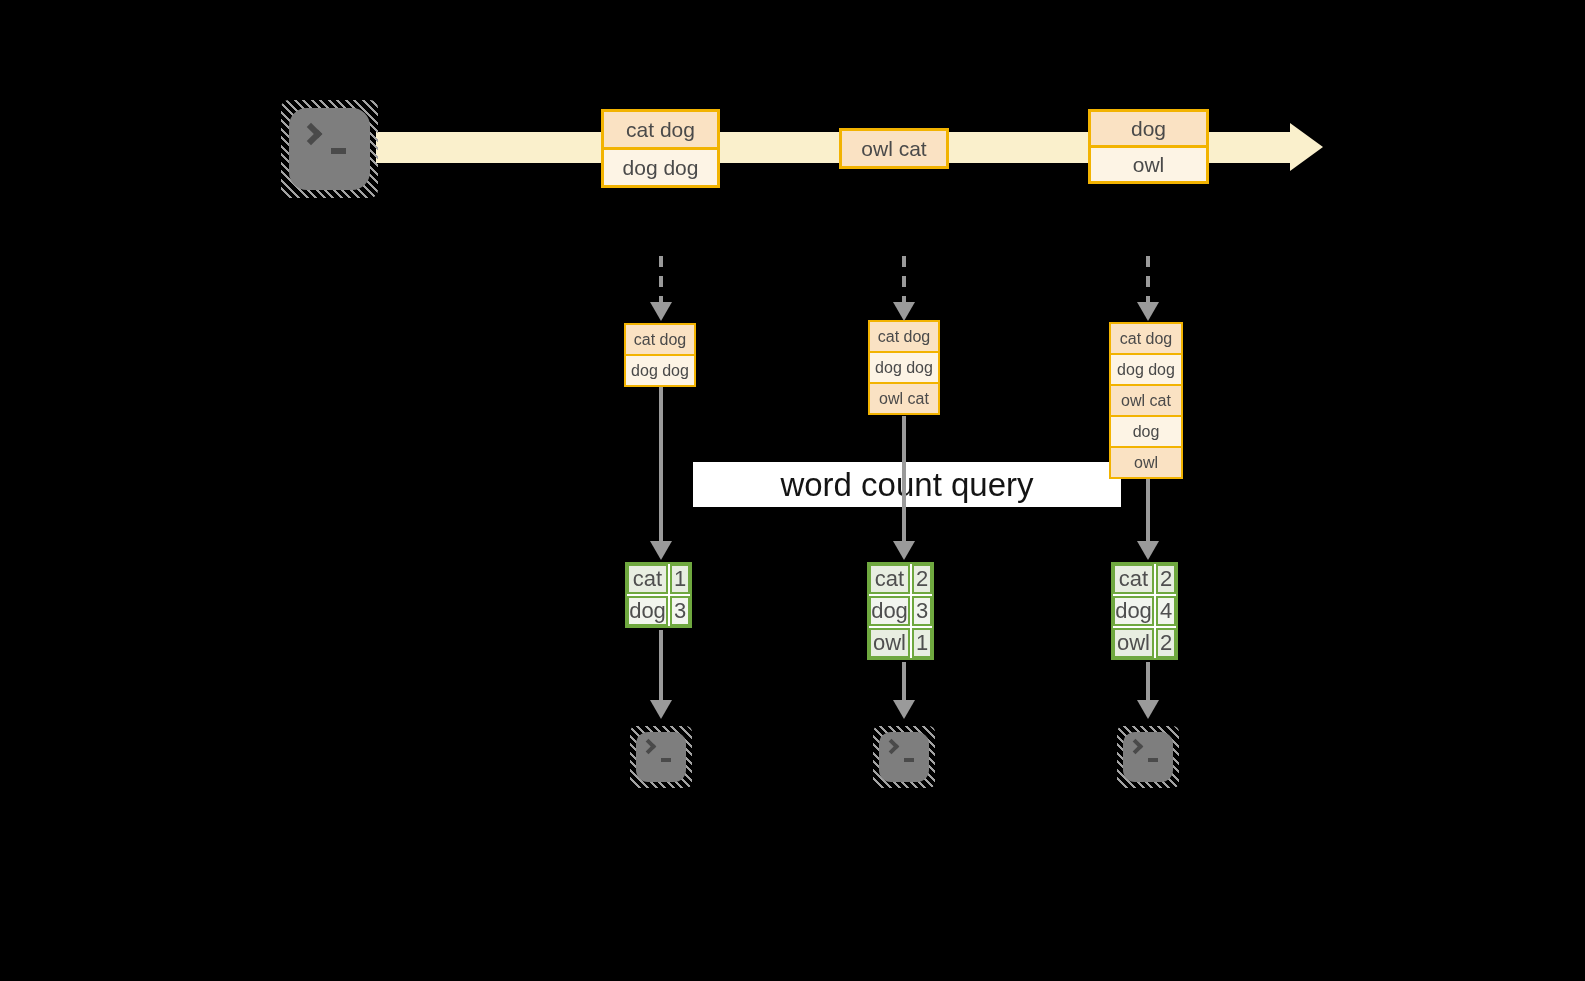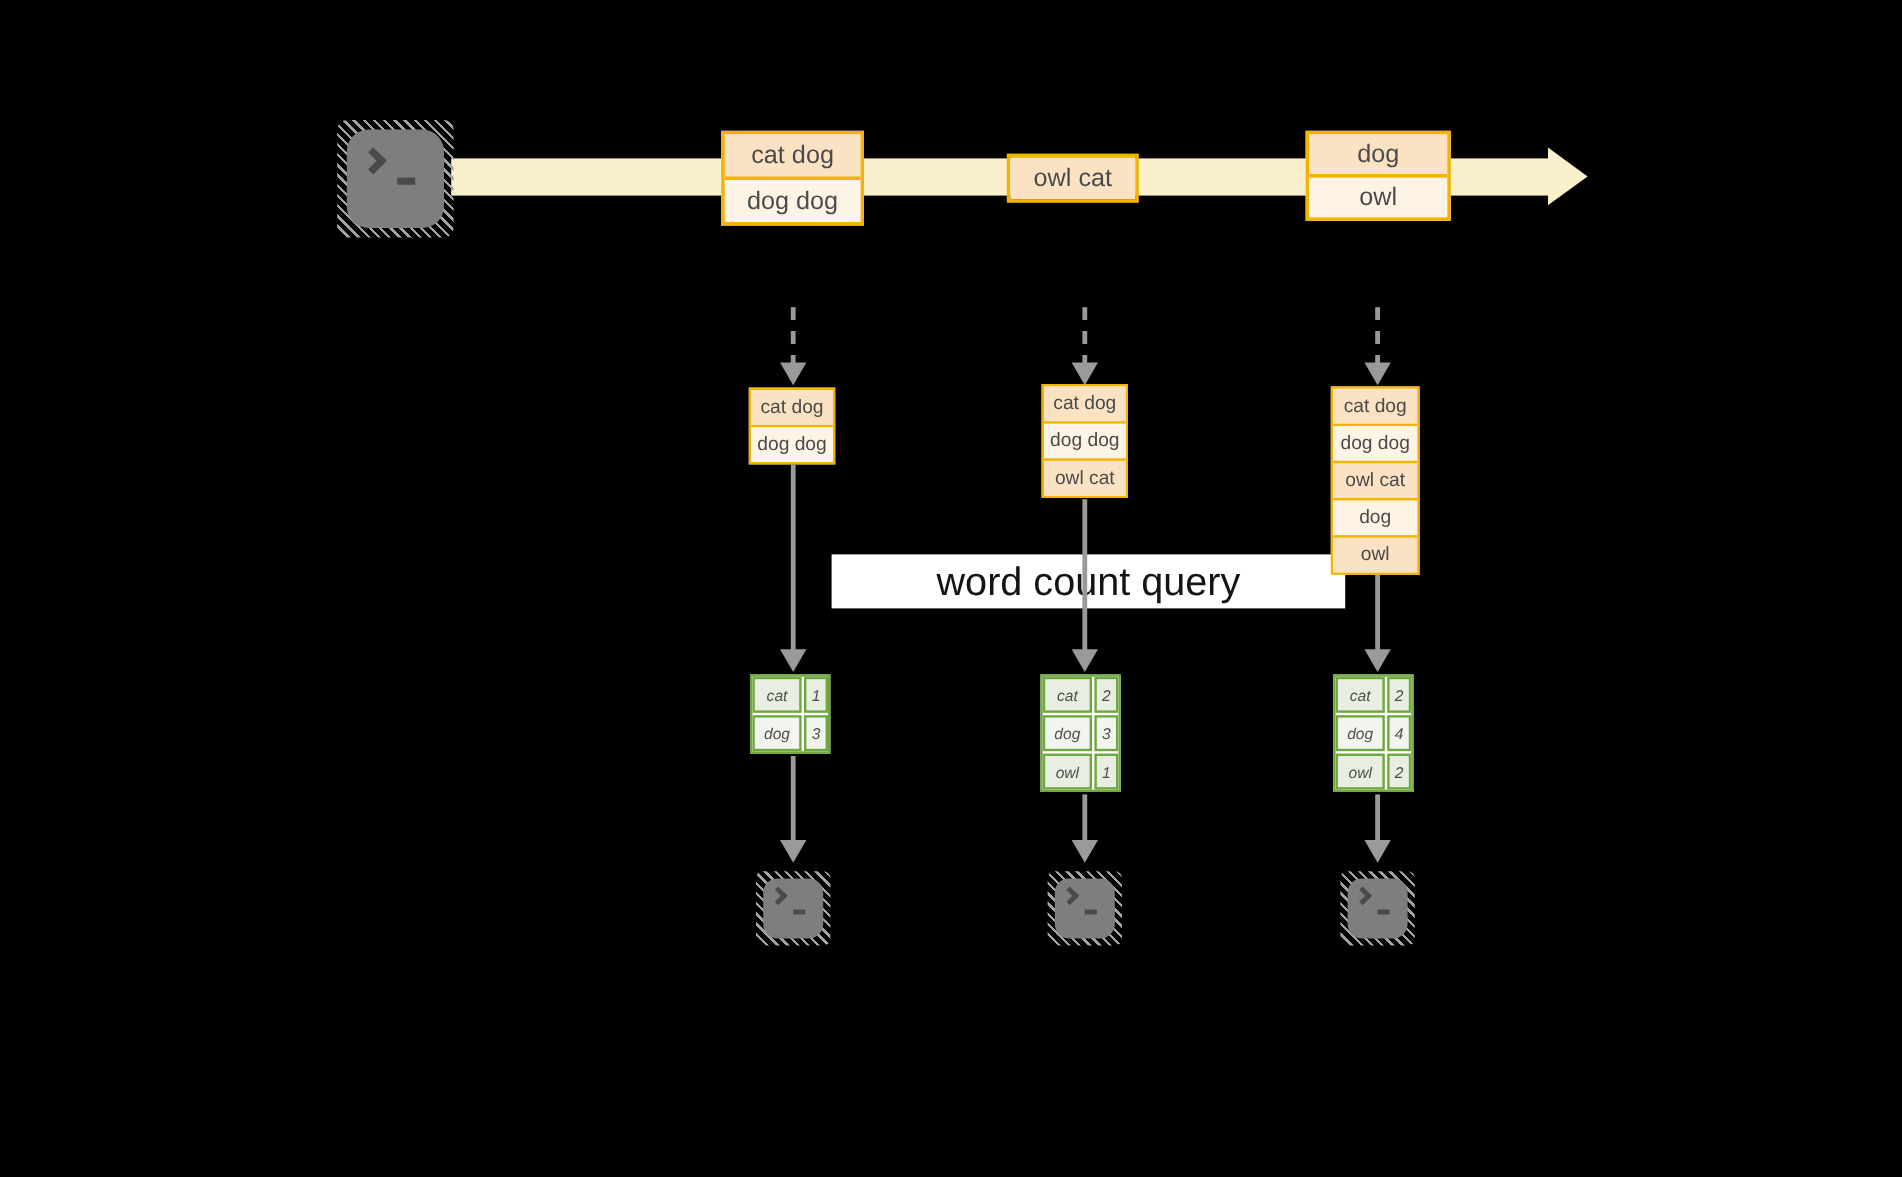--- a/index.html
+++ b/index.html
@@ -39,21 +39,21 @@
 
   
   .qband{position:absolute;background:#FFFFFF;z-index:1;
     display:flex;align-items:center;justify-content:center;}
   .qband span{font-size:33px;color:#141414;letter-spacing:0px;}
 
   
   .gtable{position:absolute;display:grid;grid-template-columns:41px 20px;gap:2px;
     background:#FFFFFF;border:2px solid #6FA83F;z-index:2;}
   .gcell{border:2px solid #6FA83F;height:26px;display:flex;align-items:center;
-    justify-content:center;font-size:13px;color:#4F4F4F;font-style:italic;}
+    justify-content:center;font-size:22px;color:#4F4F4F;}
   .gtable .gcell:nth-child(4n+1),.gtable .gcell:nth-child(4n+2){background:#E8EEE1;}
   .gtable .gcell:nth-child(4n+3),.gtable .gcell:nth-child(4n){background:#F2F5EE;}
 
   
   .term{position:absolute;z-index:2;border-radius:8px;
     background:repeating-linear-gradient(45deg,#A3A3A3 0 2px,transparent 2px 6px);}
   .term-inner{position:absolute;background:#7E7E7E;}
   .chev{position:absolute;transform:rotate(45deg);
     border-top-style:solid;border-right-style:solid;border-color:#4A4A4A;}
   .chev-big{width:10px;height:10px;border-top-width:6px;border-right-width:6px;left:14px;top:18px;}

